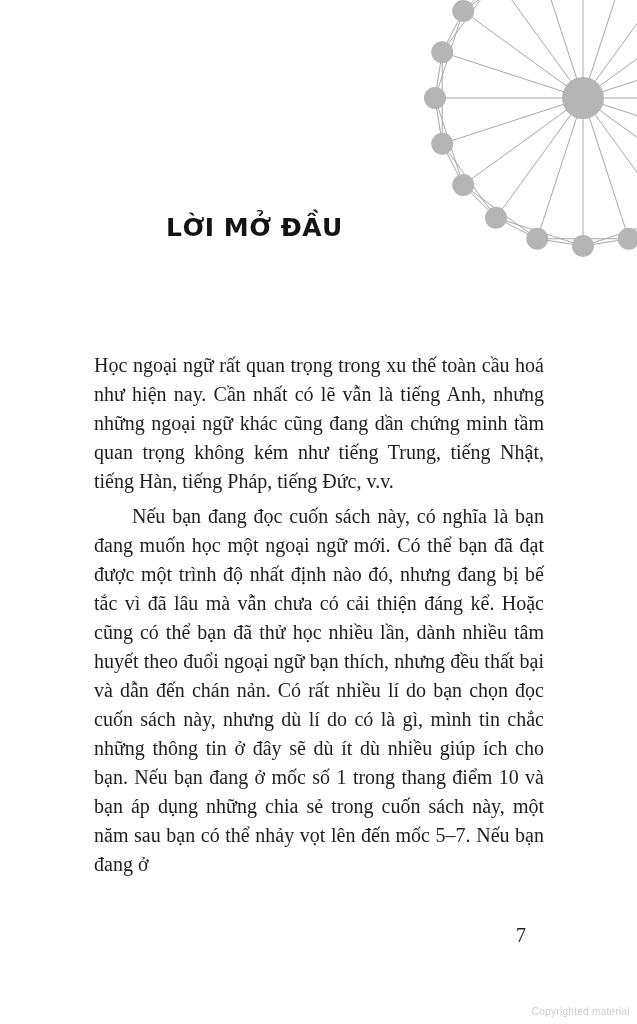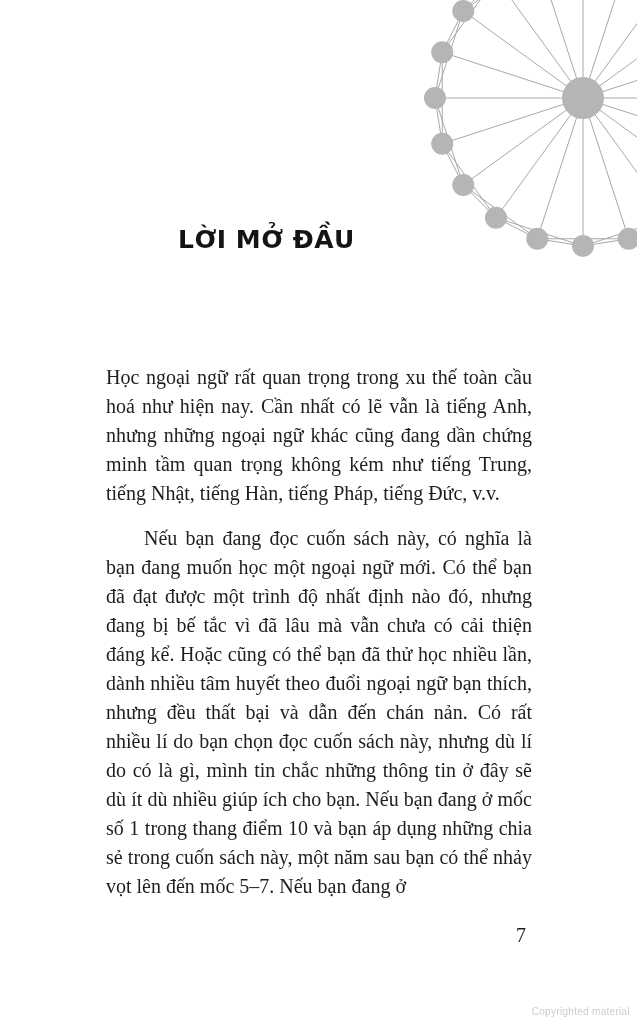--- a/index.html
+++ b/index.html
@@ -15,39 +15,39 @@
   .wheel-wrap {
     position: absolute; top: 0; right: 0;
     width: 302px; height: 272px;
     pointer-events: none;
   }
   .wheel-wrap svg { display: block; }
 
   .chapter-title {
     position: absolute;
     top: 213px; left: 166px;
-    margin: 12px;
+    margin: 0;
     font-family: "DejaVu Sans", sans-serif;
     font-weight: bold;
     font-size: 25px;
     letter-spacing: 0.5px;
     color: #141414;
     white-space: nowrap;
   }
 
   .body-text {
     position: absolute;
     top: 347px; left: 90px;
     width: 458px;
     font-size: 20px;
     line-height: 29px;
     text-align: justify;
     color: #1e1e1e;
   }
-  .body-text p { margin: 16px; }
+  .body-text p { margin: 4px; }
   .body-text p + p { margin-top: 6px; text-indent: 38px; }
 
   .page-number {
     position: absolute;
     top: 924px; left: 516px;
     font-size: 20px;
     color: #1e1e1e;
   }
 
   .watermark {

